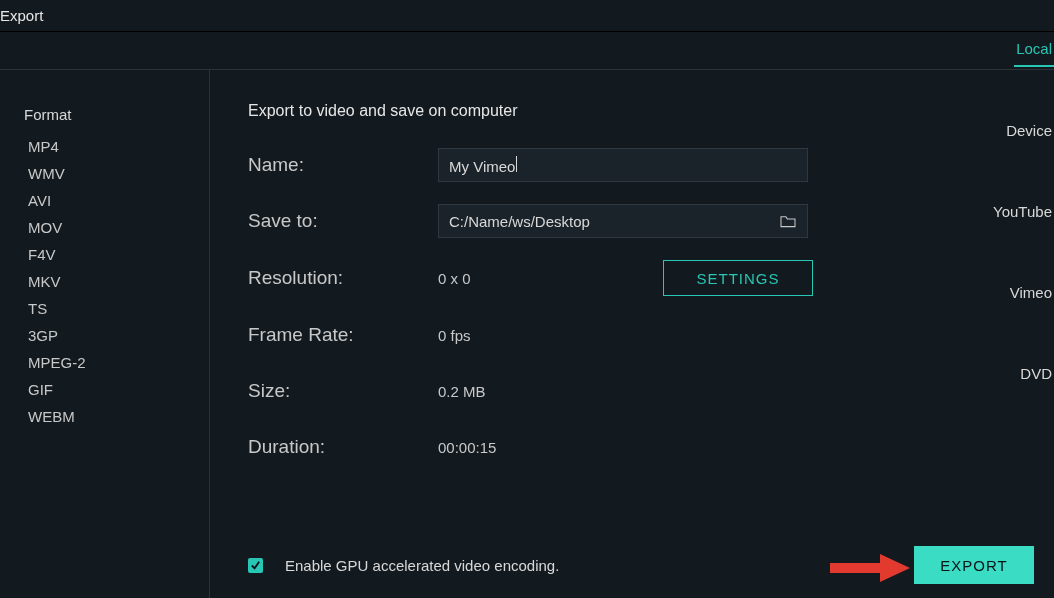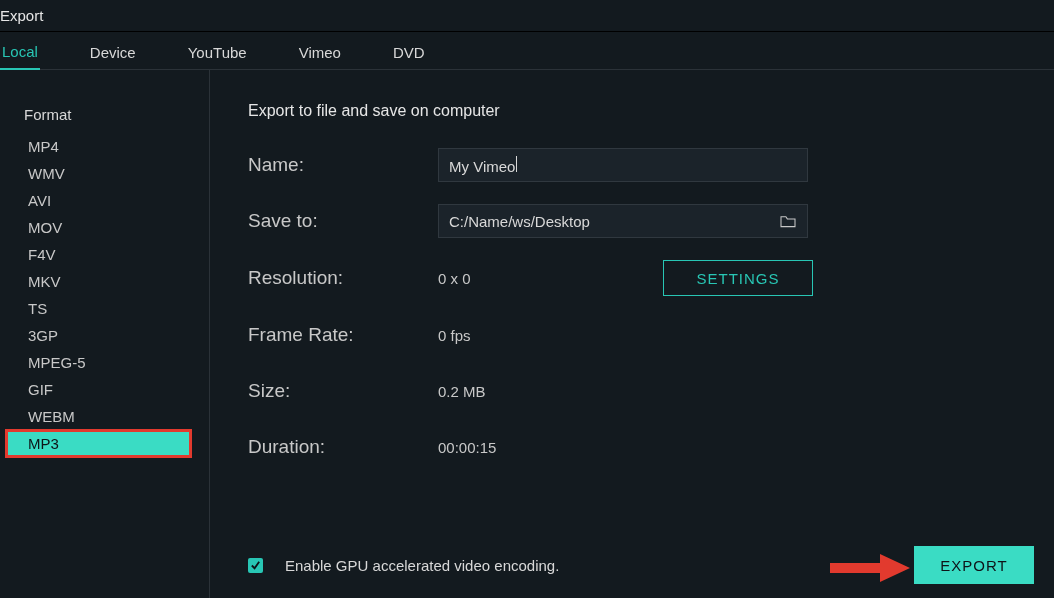--- a/index.html
+++ b/index.html
@@ -20,22 +20,24 @@
     font-size: 15px;
     display: flex;
     align-items: center;
     border-bottom: 1px solid #000;
   }
   .titlebar span { padding-left: 0; }
   .tabs {
     display: flex;
     align-items: flex-end;
     height: 38px;
+    padding-left: 14px;
     border-bottom: 1px solid #2b3238;
     gap: 48px;
+    flex-direction: column;
   }
   .tab {
     color: #d8d8d8;
     padding: 8px 2px 8px 2px;
     cursor: pointer;
     font-size: 15px;
   }
   .tab.active {
     color: #28c6b4;
     border-bottom: 2px solid #28c6b4;
@@ -188,28 +190,27 @@
   <div class="sidebar">
     <div class="sidebar-header">Format</div>
     <div class="format-item">MP4</div>
     <div class="format-item">WMV</div>
     <div class="format-item">AVI</div>
     <div class="format-item">MOV</div>
     <div class="format-item">F4V</div>
     <div class="format-item">MKV</div>
     <div class="format-item">TS</div>
     <div class="format-item">3GP</div>
-    <div class="format-item">MPEG-5</div>
+    <div class="format-item">MPEG-2</div>
     <div class="format-item">GIF</div>
     <div class="format-item">WEBM</div>
-    <div class="format-item selected">MP3</div>
   </div>
 
   <div class="main">
-    <div class="main-title">Export to file and save on computer</div>
+    <div class="main-title">Export to video and save on computer</div>
 
     <div class="row">
       <div class="label">Name:</div>
       <div class="text-input">
         <span><span>My Vimeo</span><span class="caret"></span></span>
       </div>
     </div>
 
     <div class="row">
       <div class="label">Save to:</div>

